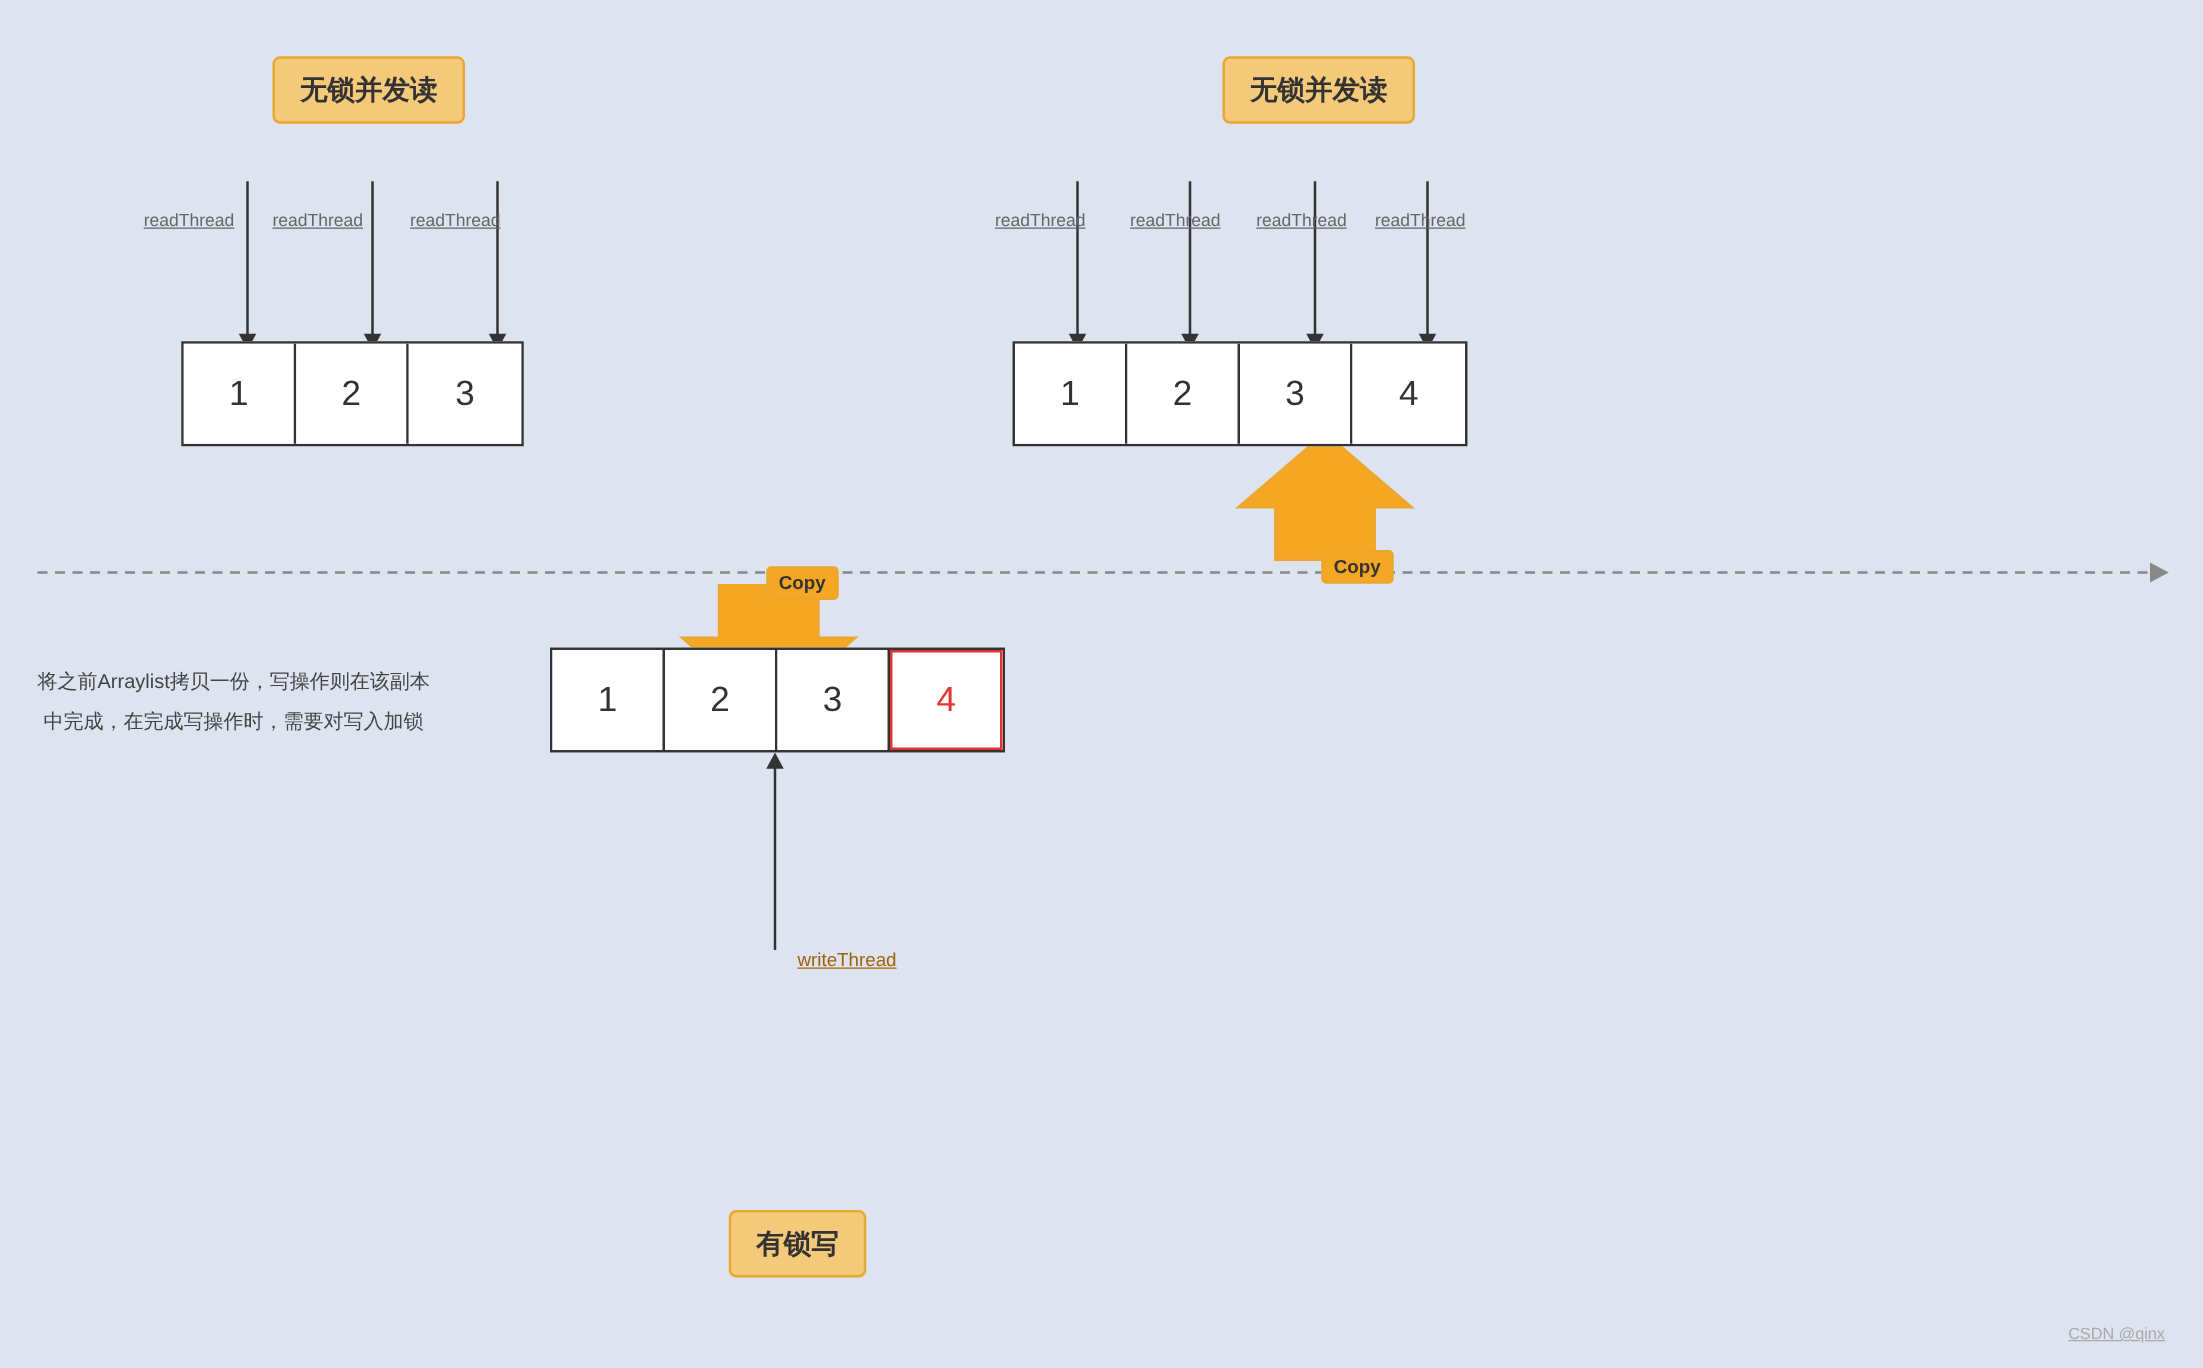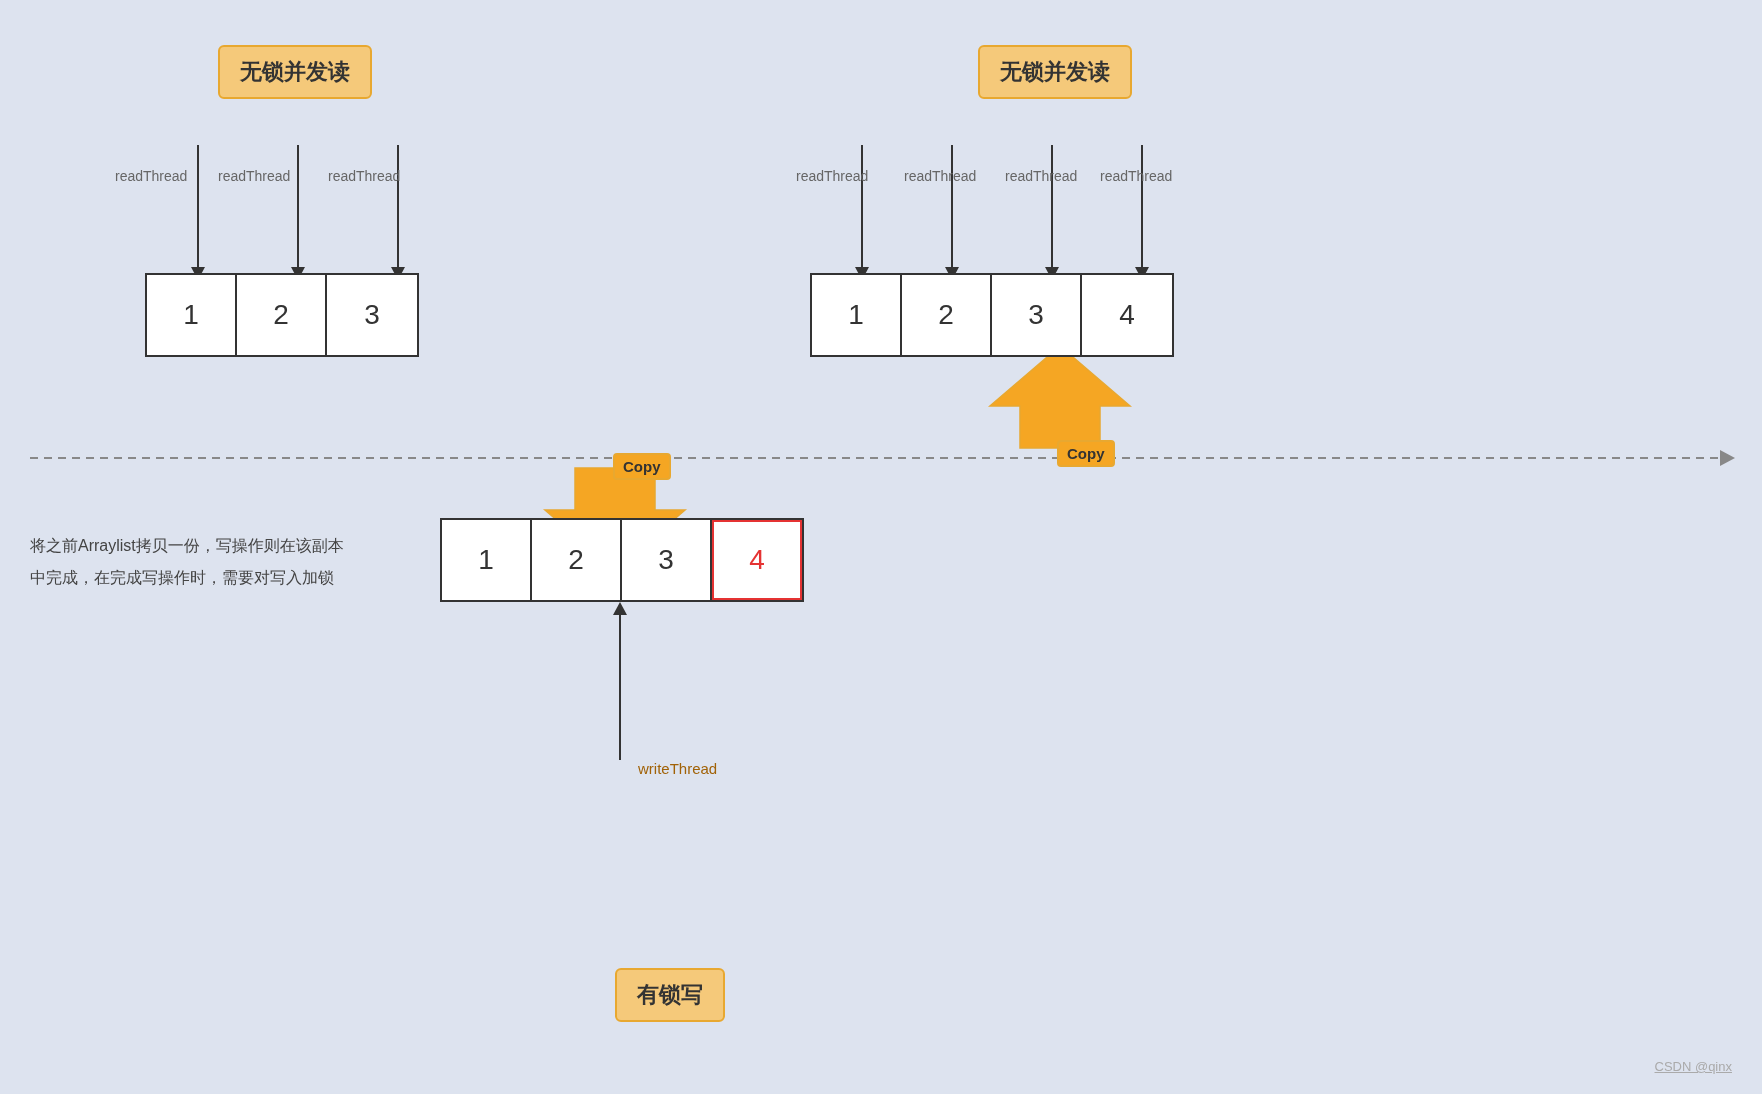--- a/index.html
+++ b/index.html
@@ -62,20 +62,21 @@
       color: #e53333;
       border: 2px solid #e53333;
     }
 
     
     .text-label {
       position: absolute;
       font-size: 16px;
       color: #555;
       white-space: nowrap;
+      text-decoration: underline;
     }
 
     .text-block {
       position: absolute;
       font-size: 17px;
       color: #444;
       line-height: 1.8;
     }
 
     .watermark {
@@ -134,21 +135,21 @@
 
     <line x1="620" y1="760" x2="620" y2="610" stroke="#333" stroke-width="2"></line>
     <polygon points="613,615 620,602 627,615" fill="#333"></polygon>
 
   </svg>
 
   <div class="label-box" style="left:218px; top:45px;">无锁并发读</div>
 
   <div class="label-box" style="left:978px; top:45px;">无锁并发读</div>
 
-  <div class="label-box" style="left:583px; top:968px;margin-left:32px;">有锁写</div>
+  <div class="label-box" style="left:583px; top:968px;">有锁写</div>
 
   <div class="text-label" style="left:115px; top:168px; font-size:14px; color:#666;">readThread</div>
   <div class="text-label" style="left:218px; top:168px; font-size:14px; color:#666;">readThread</div>
   <div class="text-label" style="left:328px; top:168px; font-size:14px; color:#666;">readThread</div>
 
   <div class="text-label" style="left:796px; top:168px; font-size:14px; color:#666;">readThread</div>
   <div class="text-label" style="left:904px; top:168px; font-size:14px; color:#666;">readThread</div>
   <div class="text-label" style="left:1005px; top:168px; font-size:14px; color:#666;">readThread</div>
   <div class="text-label" style="left:1100px; top:168px; font-size:14px; color:#666;">readThread</div>
 
@@ -171,20 +172,20 @@
     <div class="array-cell">3</div>
     <div class="array-cell red">4</div>
   </div>
 
   <div style="position:absolute; left:613px; top:453px; background:#f5a623; border:2px solid #e8a830; border-radius:4px; padding:3px 8px; font-size:15px; font-weight:bold; color:#333; z-index:10;">Copy</div>
 
   <div style="position:absolute; left:1057px; top:440px; background:#f5a623; border:2px solid #e8a830; border-radius:4px; padding:3px 8px; font-size:15px; font-weight:bold; color:#333; z-index:10;">Copy</div>
 
   <div class="text-label" style="left:638px; top:760px; font-size:15px; color:#a16207;">writeThread</div>
 
-  <div class="text-block" style="left:30px; top:530px; font-size:16px; color:#444; line-height:2;">
+  <div class="text-block" style="left:30px; top:530px; font-size:16px; color:#444; line-height:2;text-align:center;">
     将之前Arraylist拷贝一份，写操作则在该副本<br>中完成，在完成写操作时，需要对写入加锁
   </div>
 
 
   <div class="watermark">CSDN @qinx</div>
 
 </div>
 
 </body></html>

